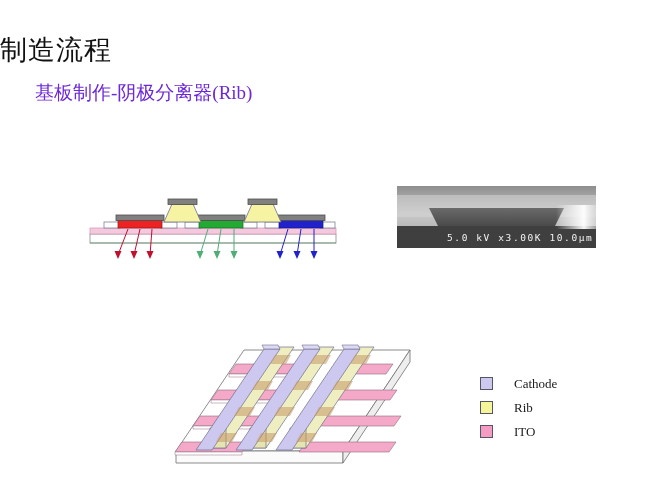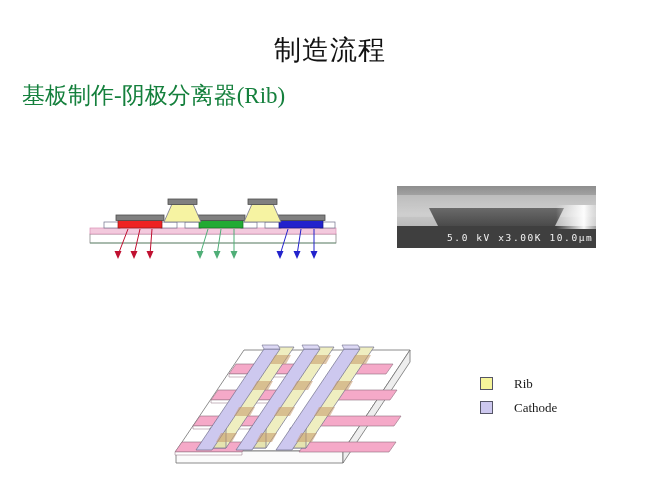--- a/index.html
+++ b/index.html
@@ -15,34 +15,33 @@
     font-family: "Liberation Serif", "DejaVu Serif", serif;
     color: #000000;
   }
 
   
   #slide-title {
     position: absolute;
     left: 0;
     top: 32px;
     width: 660px;
-    text-align: center;
     font-size: 27px;
     font-family: "DejaVu Sans", "Liberation Sans", sans-serif;
     font-weight: 400;
     letter-spacing: 1px;
     color: #111111;
   }
   #slide-subtitle {
     position: absolute;
-    left: 22px;
+    left: 35px;
     top: 80px;
-    font-size: 23px;
+    font-size: 19px;
     font-family: "Liberation Serif", "DejaVu Serif", serif;
-    color: #15803d;
+    color: #6d28d9;
     white-space: nowrap;
   }
 
   
   #cross-section {
     position: absolute;
     left: 88px;
     top: 190px;
     width: 250px;
     height: 80px;
@@ -311,24 +310,28 @@
       <polygon points="127,37 143,37 138,46 122,46" fill="#c69a6a"></polygon>
       <polygon points="167,37 183,37 178,46 162,46" fill="#c69a6a"></polygon>
       <polygon points="207,37 223,37 218,46 202,46" fill="#c69a6a"></polygon>
     </g>
   </svg>
 </div>
 
 <div id="legend">
 
   <div class="legend-row">
+    <span class="legend-swatch" style="background:#cdc8ef"></span>
+    <span class="legend-label">Cathode</span>
+  </div>
+
+  <div class="legend-row">
     <span class="legend-swatch" style="background:#f6f59a"></span>
     <span class="legend-label">Rib</span>
   </div>
 
   <div class="legend-row">
-    <span class="legend-swatch" style="background:#cdc8ef"></span>
-    <span class="legend-label">Cathode</span>
+    <span class="legend-swatch" style="background:#f49cc4"></span>
+    <span class="legend-label">ITO</span>
   </div>
 
 
-
 </div>
 
 </body></html>

